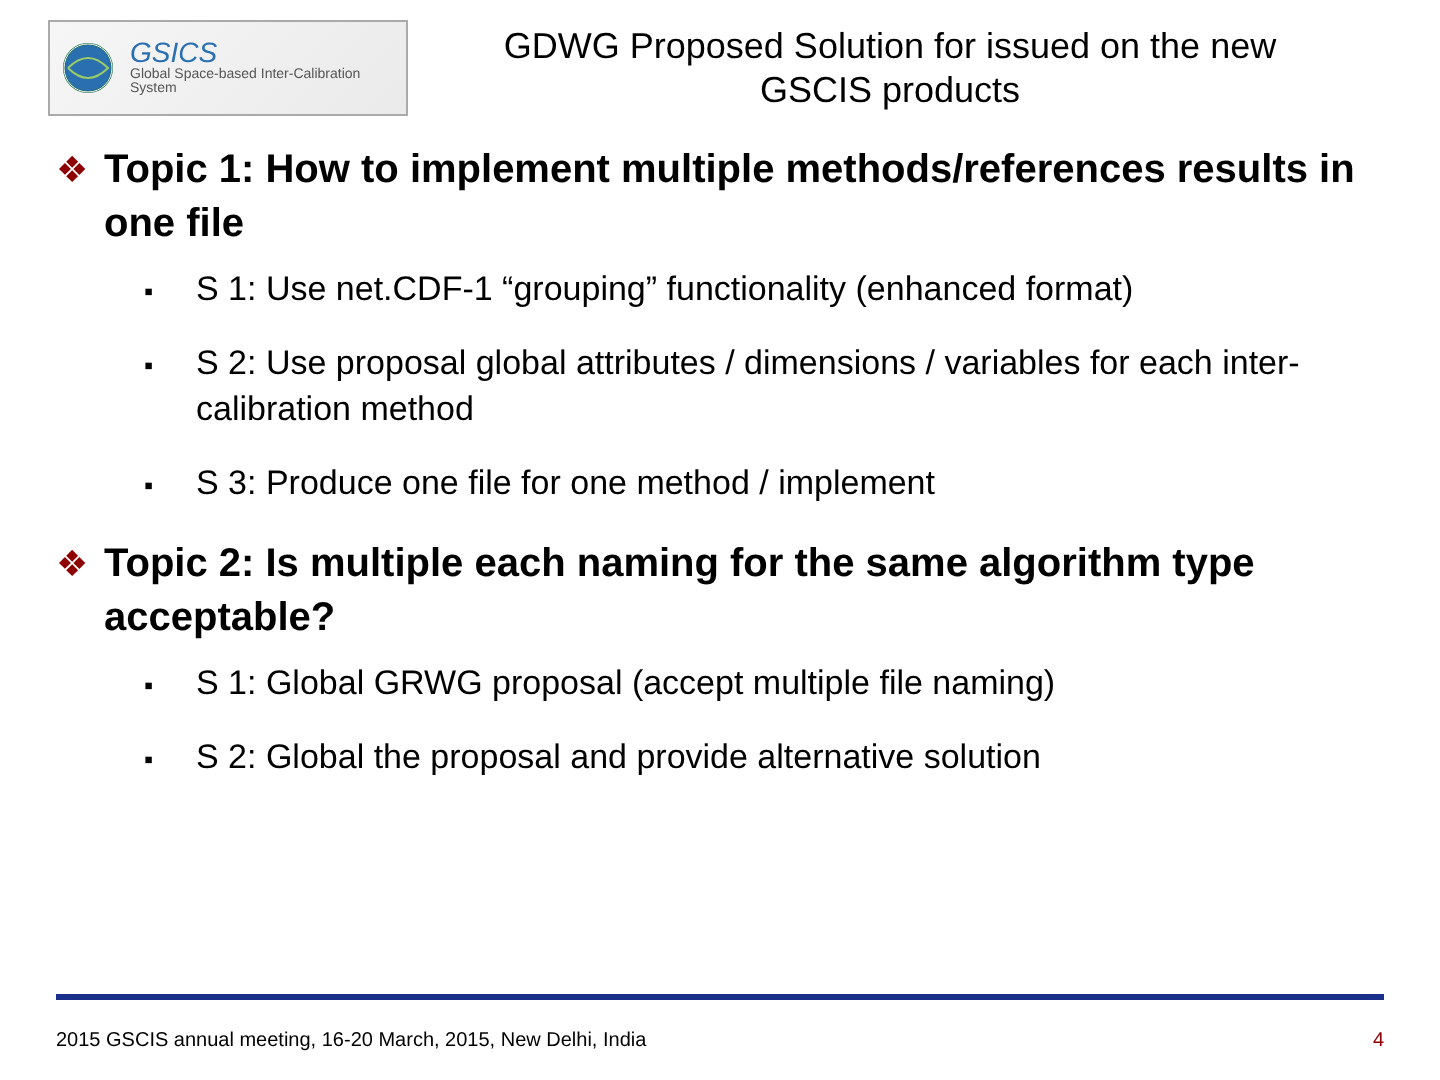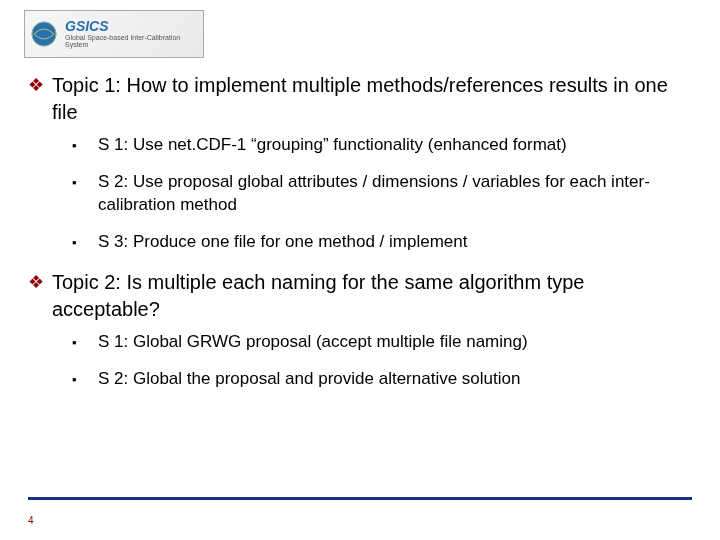--- a/index.html
+++ b/index.html
@@ -58,21 +58,21 @@
     line-height: 1.35;
     margin-bottom: 8px;
   }
   .dbullet {
     color: #8e0000;
     font-size: 18px;
     width: 24px;
     flex-shrink: 0;
     line-height: 1.5;
   }
-  .topic-text { flex: 1; }
+  .topic-text { flex: 1; font-weight: bold; }
   .sub {
     display: flex;
     align-items: flex-start;
     font-size: 17px;
     line-height: 1.35;
     margin: 0 0 14px 44px;
   }
   .sbullet {
     width: 26px;
     flex-shrink: 0;
@@ -105,25 +105,26 @@
 
 <div class="header">
   <div class="logo-box">
     <div class="logo-inner">
       <svg width="30" height="30" viewBox="0 0 30 30">
         <circle cx="15" cy="15" r="12" fill="#2a6fb0" stroke="#164" stroke-width="1"></circle>
         <path d="M5 15 Q15 5 25 15 Q15 25 5 15" fill="none" stroke="#9c6" stroke-width="1"></path>
         <circle cx="15" cy="15" r="12" fill="none" stroke="#fff" stroke-width="0.5"></circle>
       </svg>
       <div>
-        <div style="font-size:14px;font-weight:bold;font-style:italic;color:#2a6fb0">GSICS</div>
+        <div style="font-size:14px;font-weight:normal;font-style:italic;color:#2a6fb0">GSICS</div>
         <div style="font-size:7px;color:#555">Global Space-based Inter-Calibration System</div>
       </div>
     </div>
   </div>
+  <div class="title">GDWG Proposed Solution for issued on the new GSCIS products</div>
 </div>
 
 <div class="content">
 
   <div class="topic">
     <div class="topic-head">
       <span class="dbullet">❖</span>
       <span class="topic-text">Topic 1: How to implement multiple methods/references results in one file</span>
     </div>
     <div class="sub">
@@ -152,14 +153,15 @@
     <div class="sub">
       <span class="sbullet">▪</span>
       <span class="sub-text">S 2: Global the proposal and provide alternative solution</span>
     </div>
   </div>
 
 </div>
 
 <div class="footer-line"></div>
 <div class="footer">
+  <span>2015 GSCIS annual meeting, 16-20 March, 2015, New Delhi, India</span>
   <span class="page-num">4</span>
 </div>
 
 </body></html>

